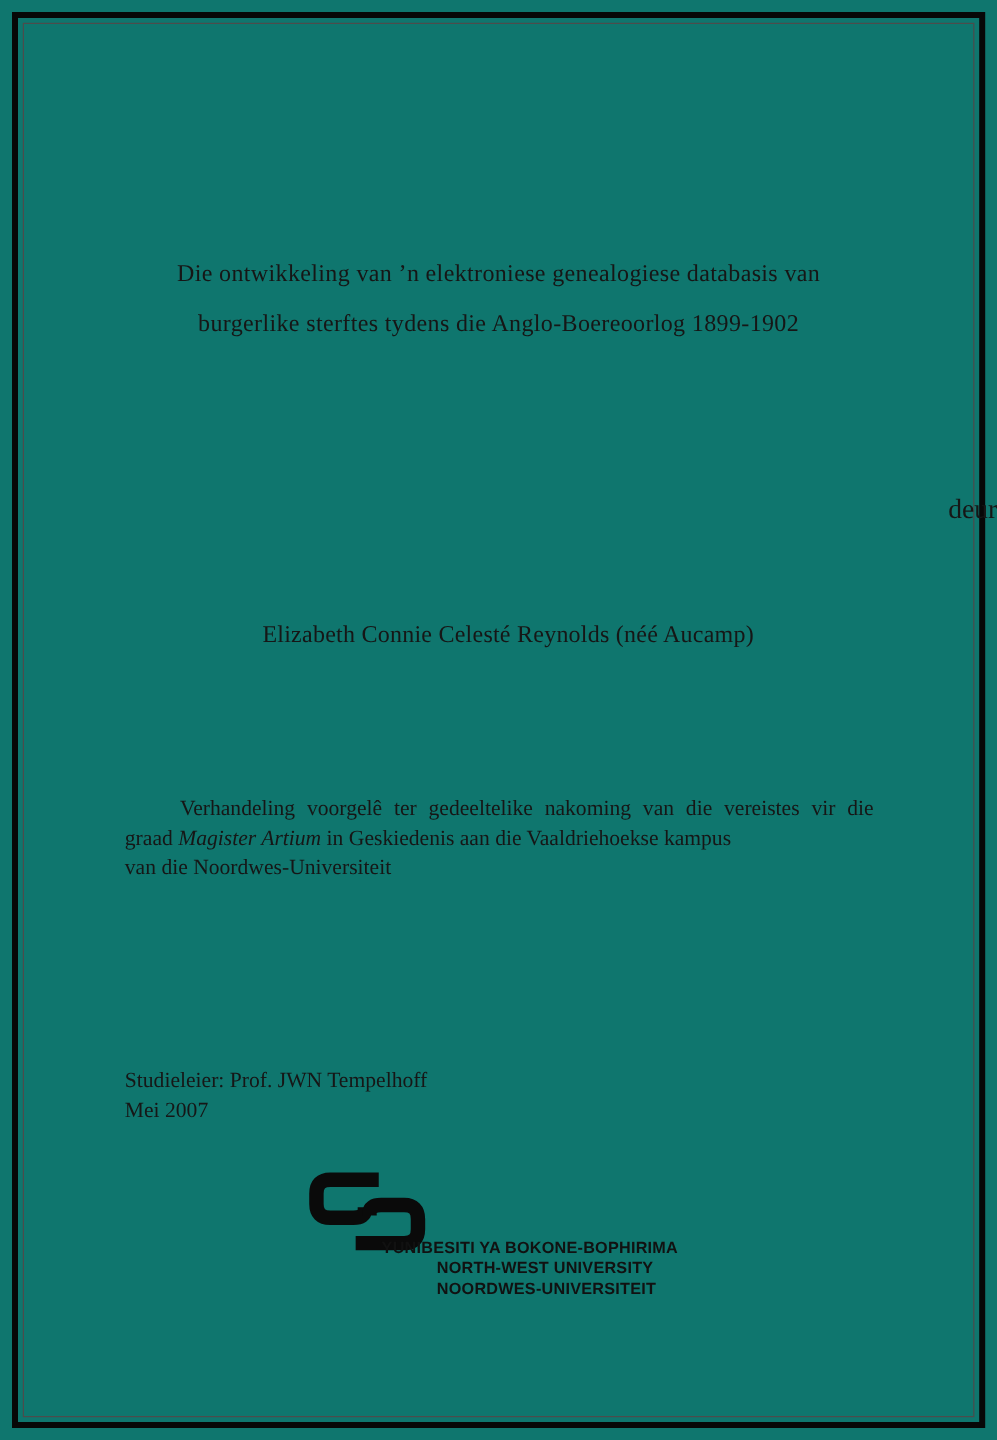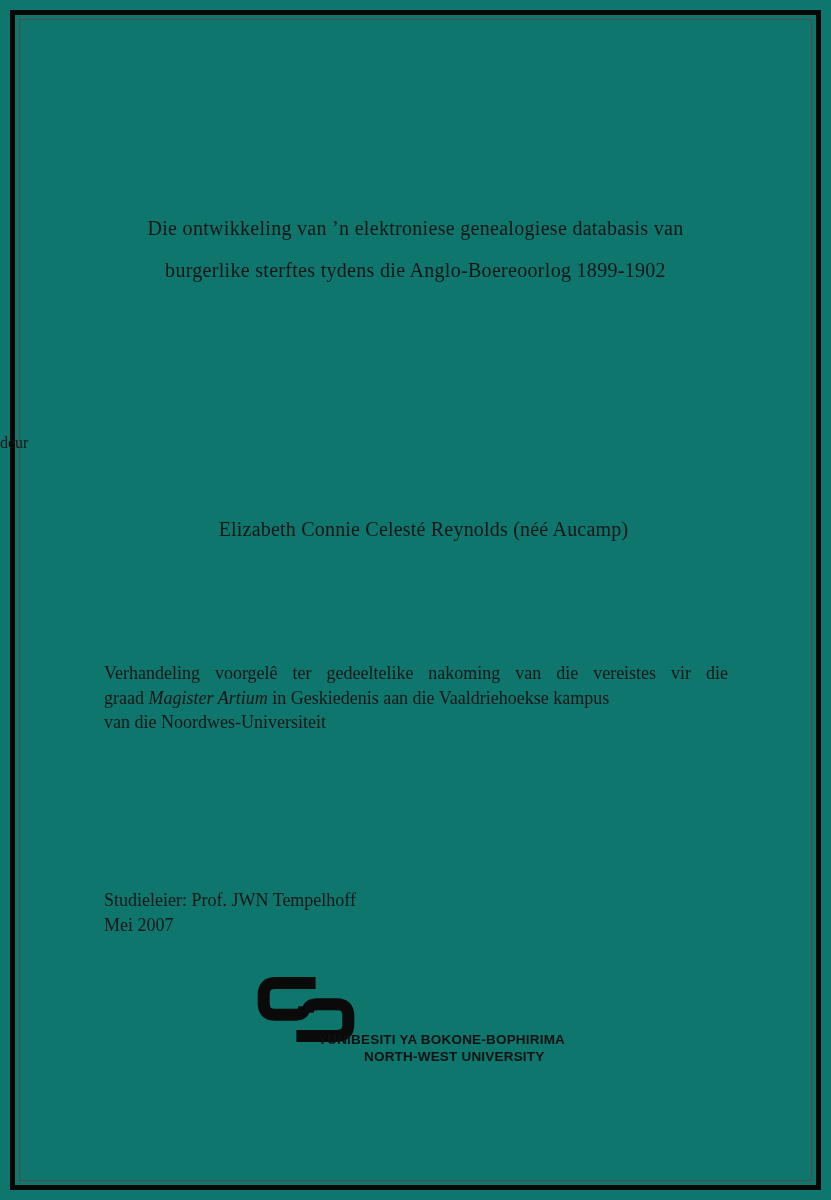--- a/index.html
+++ b/index.html
@@ -29,25 +29,25 @@
     top: 207px;
     left: 60px;
     right: 60px;
     text-align: center;
     font-size: 20px;
     line-height: 42px;
     letter-spacing: 0.3px;
   }
   .byline {
     position: absolute;
-    top: 434px;
+    top: 412px;
     left: 0;
     right: 0;
-    text-align: left;
-    font-size: 16px;
+    text-align: right;
+    font-size: 23px;
   }
   .author {
     position: absolute;
     top: 518px;
     left: 0;
     right: 0;
     text-align: center;
     font-size: 20px;
     letter-spacing: 0.2px;
     padding-left: 16px;
@@ -56,20 +56,21 @@
     position: absolute;
     top: 661px;
     left: 104px;
     width: 624px;
     font-size: 18px;
     line-height: 24.5px;
   }
   .statement .just {
     text-align: justify;
     text-align-last: justify;
+    margin-left: 46px;
   }
   .statement .ital { font-style: italic; margin-top: 17px; }
   .supervisor-block {
     position: absolute;
     top: 888px;
     left: 104px;
     font-size: 18px;
     line-height: 25px;
   }
   .logo-mark {
@@ -122,15 +123,16 @@
   </div>
 
   <svg class="logo-mark" viewBox="0 0 104 77" xmlns="http://www.w3.org/2000/svg" aria-hidden="true">
     <path d="M 62 11 H 20 Q 8 11 8 23 V 32 Q 8 44 20 44 H 40 Q 50 44 50 37 V 35" fill="none" stroke="#0a0a0a" stroke-width="12.5" stroke-linejoin="miter"></path>
     <path d="M 42 66 H 84 Q 96 66 96 54 V 45 Q 96 33 84 33 H 64 Q 54 33 54 40 V 42" fill="none" stroke="#0a0a0a" stroke-width="12.5" stroke-linejoin="miter"></path>
   </svg>
 
   <div class="logo-text">
     <div>YUNIBESITI YA BOKONE-BOPHIRIMA</div>
     <div class="indent">NORTH-WEST UNIVERSITY</div>
+    <div class="indent">NOORDWES-UNIVERSITEIT</div>
   </div>
 
 </div>
 
 </body></html>

